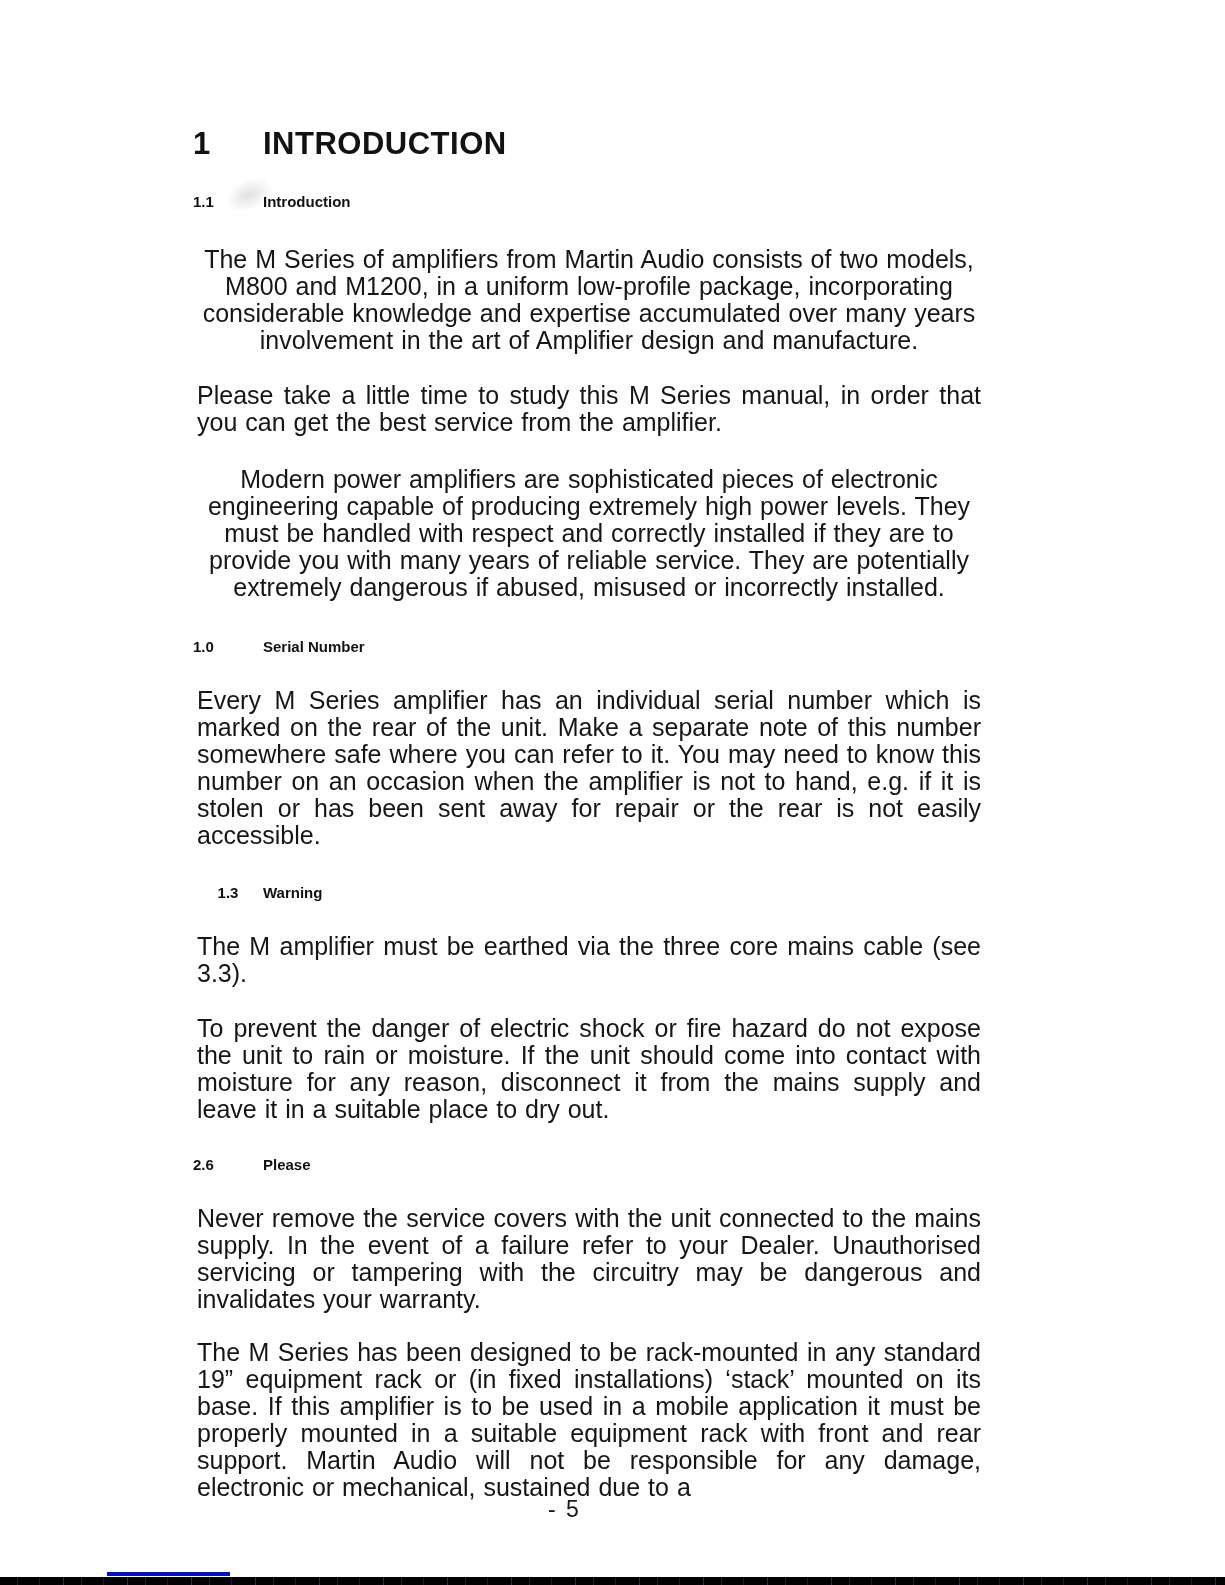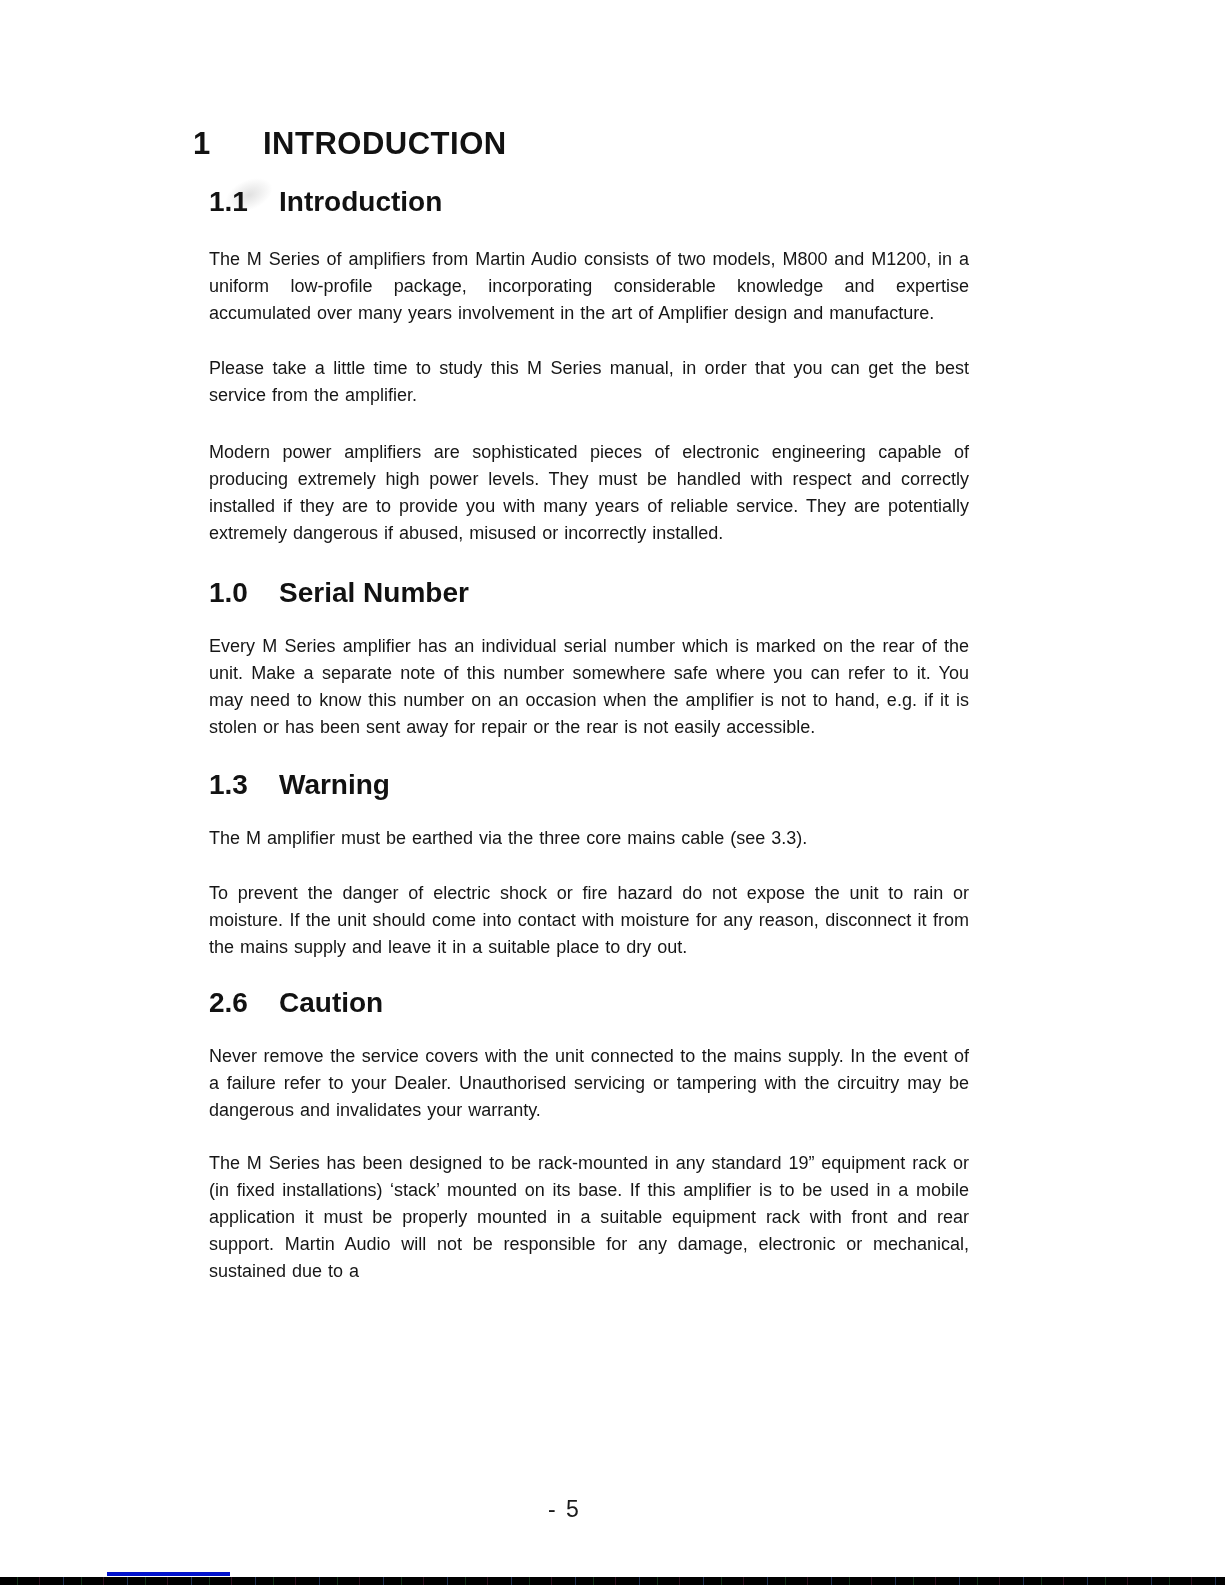--- a/index.html
+++ b/index.html
@@ -13,31 +13,31 @@
   }
   .page { position: absolute; inset: 0; background: #ffffff; }
   .content {
     position: absolute;
     left: 193px; top: 126px;
     width: 792px;
   }
   .heading { display: flex; font-weight: bold; color: #121212; }
   .heading .num { flex: 0 0 70px; }
   .h1 { font-size: 31px; line-height: 36px; letter-spacing: 0.5px; margin: 0; }
-  .h2 { font-size: 28px; line-height: 28px; margin: 16px; }
+  .h2 { font-size: 15px; line-height: 28px; margin: 0; }
   .para {
-    font-size: 18px;
+    font-size: 25px;
     line-height: 27px;
     text-align: justify;
-    margin: 16px;
+    margin: 4px;
     word-spacing: 1px;
   }
   .mt26 { margin-top: 26px; }
   .mt28 { margin-top: 28px; }
-  .mt30 { margin-top: 30px; }
+  .mt30 { margin-top: 30px; text-align: center; }
   .mt32 { margin-top: 32px; }
   .page-number {
     position: absolute;
     left: 548px; top: 1496px;
     font-size: 23px;
     letter-spacing: 2px;
     color: #1a1a1a;
   }
   .smudge {
     position: absolute;
@@ -98,21 +98,21 @@
     <div class="heading h2 mt30">
       <span class="num">1.3</span>
       <span class="title">Warning</span>
     </div>
 
     <p class="para mt26">The M amplifier must be earthed via the three core mains cable (see 3.3).</p>
     <p class="para mt28">To prevent the danger of electric shock or fire hazard do not expose the unit to rain or moisture.  If the unit should come into contact with moisture for any reason, disconnect it from the mains supply and leave it in a suitable place to dry out.</p>
 
     <div class="heading h2 mt28">
       <span class="num">2.6</span>
-      <span class="title">Caution</span>
+      <span class="title">Please</span>
     </div>
 
     <p class="para mt26">Never remove the service covers with the unit connected to the mains supply.  In the event of a failure refer to your Dealer.  Unauthorised servicing or tampering with the circuitry may be dangerous and invalidates your warranty.</p>
 
 
     <p class="para mt26">The M Series has been designed to be rack-mounted in any standard 19” equipment rack or (in fixed installations) ‘stack’ mounted on its base.  If this amplifier is to be used in a mobile application it must be properly mounted in a suitable equipment rack with front and rear support.  Martin Audio will not be responsible for any damage, electronic or mechanical, sustained due to a</p>
 
   </div>
 
   <div class="page-number">- 5</div>

